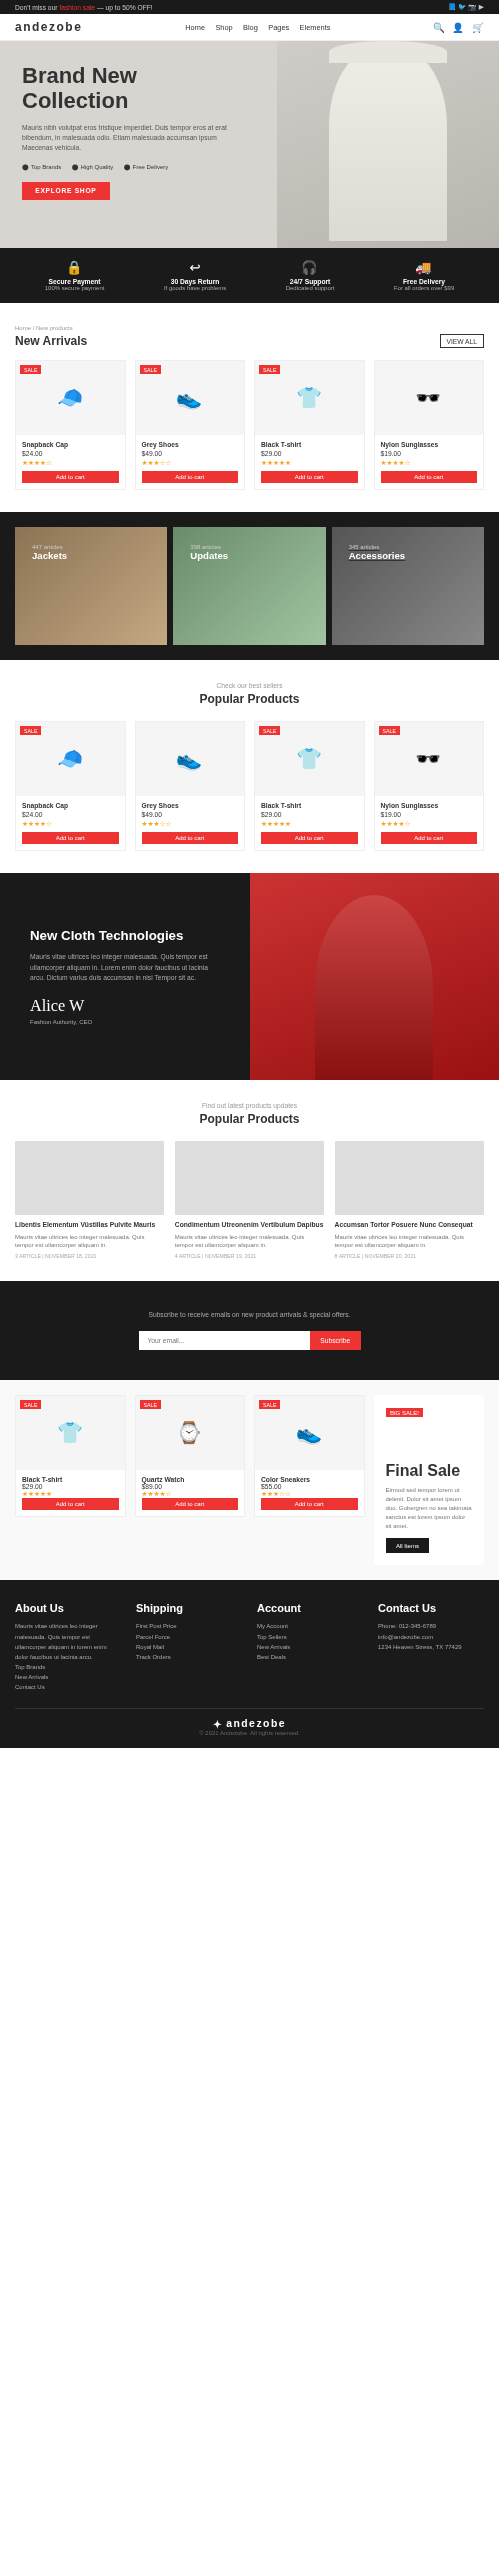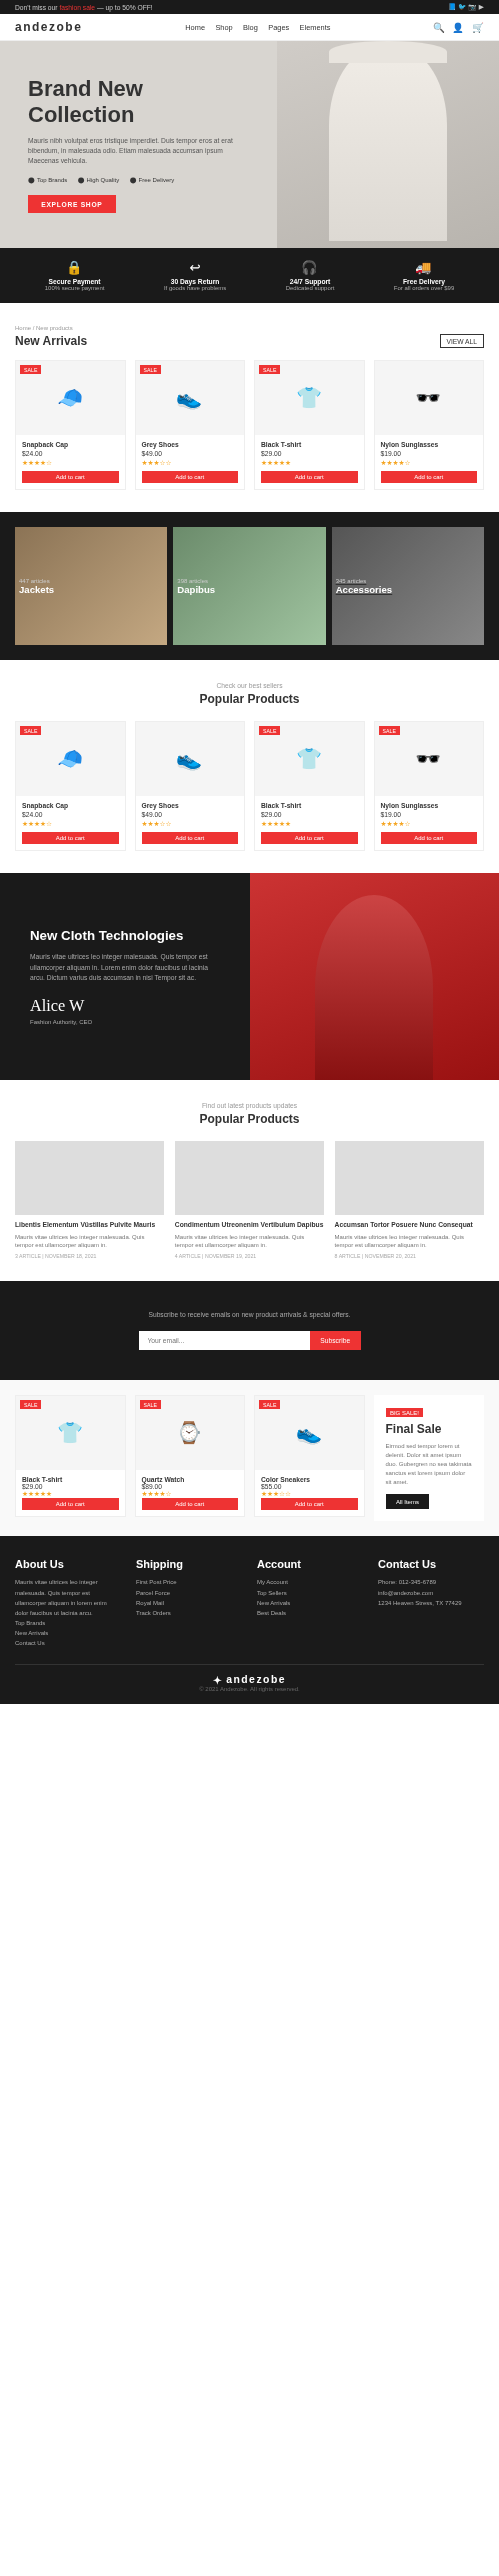--- a/index.html
+++ b/index.html
@@ -8,21 +8,21 @@
     
     .top-bar { background: #1a1a1a; color: #ccc; font-size: 6.7px; padding: 3px 15px; display: flex; justify-content: space-between; align-items: center; }
     .top-bar a { color: #e33; text-decoration: none; }
     .nav-bar { background: #fff; padding: 6px 15px; display: flex; justify-content: space-between; align-items: center; border-bottom: 0.7px solid #eee; }
     .nav-logo { font-size: 12px; font-weight: bold; letter-spacing: 1.5px; }
     .nav-links { display: flex; gap: 10.4px; font-size: 7.4px; }
     .nav-links a { text-decoration: none; color: #333; }
     .nav-icons { display: flex; gap: 7.4px; font-size: 9.6px; }
 
     
-    .hero { background: #d8d5d0; min-height: 207px; display: flex; align-items: center; padding: 22px 28px; position: relative; overflow: hidden; }
+    .hero { background: #d8d5d0; min-height: 207px; display: flex; align-items: flex-start; padding: 22px 22px; position: relative; overflow: hidden; }
     .hero-text { z-index: 2; max-width: 207px; }
     .hero-text h1 { font-size: 22px; font-weight: 900; line-height: 1.15; margin-bottom: 9px; }
     .hero-text p { font-size: 6.7px; color: #555; margin-bottom: 10.4px; line-height: 1.5; }
     .hero-features { display: flex; gap: 10.4px; margin-bottom: 12px; }
     .hero-features span { font-size: 6px; color: #333; display: flex; align-items: center; gap: 2.2px; }
     .btn-red { background: #e33; color: #fff; border: none; padding: 5.2px 13.3px; font-size: 6.7px; font-weight: bold; cursor: pointer; letter-spacing: 0.7px; }
     .hero-img { position: absolute; right: 0; top: 0; bottom: 0; width: 222px; overflow: hidden; }
 
     
     .features-bar { background: #1a1a1a; color: #fff; padding: 12px 15px; display: flex; justify-content: space-around; }
@@ -46,21 +46,21 @@
     .product-info { padding: 6px; }
     .product-name { font-size: 6.7px; font-weight: bold; margin-bottom: 2.2px; }
     .product-price { font-size: 6.7px; color: #333; margin-bottom: 2.2px; }
     .product-rating { color: #f5a623; font-size: 6.7px; margin-bottom: 3.7px; }
     .btn-cart { background: #e33; color: #fff; border: none; padding: 3px 6px; font-size: 6px; cursor: pointer; width: 100%; }
 
     
     .category-section { background: #1a1a1a; padding: 15px; }
     .category-grid { display: grid; grid-template-columns: repeat(3, 1fr); gap: 6px; }
     .category-card { position: relative; height: 118px; overflow: hidden; cursor: pointer; }
-    .category-placeholder { width: 100%; height: 100%; display: flex; align-items: center; padding: 4px; }
+    .category-placeholder { width: 100%; height: 100%; display: flex; align-items: flex-start; padding: 17px; }
     .category-info { color: #fff; }
     .category-info .count { font-size: 6px; color: #ccc; }
     .category-info .name { font-size: 9.6px; font-weight: bold; }
     .category-jackets { background: linear-gradient(135deg, #8b7355 0%, #c4a882 100%); }
     .category-sweaters { background: linear-gradient(135deg, #6b8b6b 0%, #a0c4a0 100%); }
     .category-accessories { background: linear-gradient(135deg, #555 0%, #888 100%); text-decoration: underline; }
 
     
     .popular-section { padding: 22px 15px; }
     .popular-header { text-align: center; margin-bottom: 15px; }
@@ -100,21 +100,21 @@
     .final-sale-grid { display: grid; grid-template-columns: 1fr 1fr 1fr 1fr; gap: 9px; align-items: start; }
     .sale-card { border: 0.7px solid #eee; background: #fff; position: relative; }
     .sale-card .badge { position: absolute; top: 4.4px; left: 4.4px; background: #e33; color: #fff; font-size: 5.2px; padding: 1.5px 3.7px; z-index: 1; }
     .sale-img { height: 74px; display: flex; align-items: center; justify-content: center; font-size: 21px; background: #f5f5f5; }
     .sale-info { padding: 6px; }
     .sale-info .name { font-size: 6.7px; font-weight: bold; }
     .sale-info .price { font-size: 6.7px; color: #333; }
     .sale-info .rating { color: #f5a623; font-size: 6.7px; }
     .sale-text-box { background: #fff; padding: 12px; }
     .sale-text-box .tag { background: #e33; color: #fff; font-size: 6px; padding: 1.5px 4.4px; display: inline-block; margin-bottom: 4.4px; }
-    .sale-text-box h3 { font-size: 12px; font-weight: 900; margin-bottom: 6px; }
+    .sale-text-box h3 { font-size: 16px; font-weight: 900; margin-bottom: 6px; margin-top: 40px; }
     .sale-text-box p { font-size: 6px; color: #777; margin-bottom: 7.4px; line-height: 1.5; }
     .btn-dark { background: #1a1a1a; color: #fff; border: none; padding: 4.4px 10.4px; font-size: 6px; cursor: pointer; }
 
     
     .footer { background: #1a1a1a; color: #ccc; padding: 22px 15px 12px; }
     .footer-grid { display: grid; grid-template-columns: repeat(4, 1fr); gap: 15px; margin-bottom: 15px; }
     .footer-col h4 { color: #fff; font-size: 11px; font-weight: bold; margin-bottom: 7.4px; }
     .footer-col p, .footer-col a { font-size: 6px; color: #aaa; line-height: 1.7; display: block; text-decoration: none; }
     .footer-bottom { border-top: 0.7px solid #333; padding-top: 9px; text-align: center; font-size: 6px; color: #666; }
     .footer-logo { font-size: 10.4px; font-weight: bold; color: #fff; letter-spacing: 1.5px; display: flex; align-items: center; justify-content: center; gap: 3px; }
@@ -244,21 +244,21 @@
         <div class="category-info">
           <div class="count">447 articles</div>
           <div class="name">Jackets</div>
         </div>
       </div>
     </div>
     <div class="category-card category-sweaters">
       <div class="category-placeholder">
         <div class="category-info">
           <div class="count">398 articles</div>
-          <div class="name">Dapibus</div>
+          <div class="name">Updates</div>
         </div>
       </div>
     </div>
     <div class="category-card category-accessories">
       <div class="category-placeholder">
         <div class="category-info">
           <div class="count">345 articles</div>
           <div class="name">Accessories</div>
         </div>
       </div>

